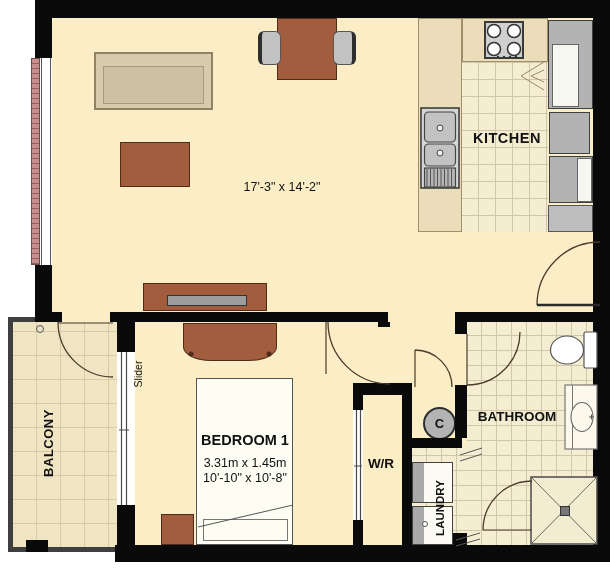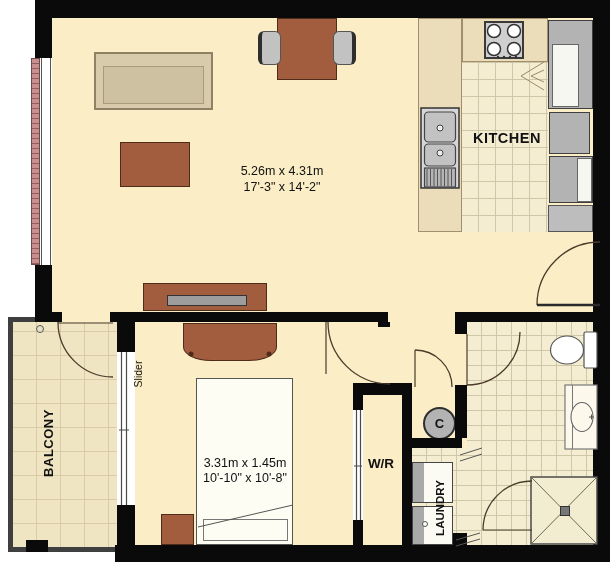--- a/index.html
+++ b/index.html
@@ -190,28 +190,29 @@
       <circle cx="516" cy="57" r="1.2" fill="#333"></circle>
 
     <circle cx="191" cy="354" r="2.5" fill="#4F2B1A"></circle>
       <circle cx="269" cy="354" r="2.5" fill="#4F2B1A"></circle>
 
     <path d="M198,527 L293,505" stroke="#555" stroke-width="1" fill="none"></path>
 
     <circle cx="425" cy="524" r="2.5" fill="#FFF" stroke="#555" stroke-width="1"></circle>
   </svg>
 
-  <div class="dims" style="left:182px;top:164px;width:200px;">5.26m x 4.31m</div>
   <div class="dims" style="left:182px;top:180px;width:200px;">17'-3" x 14'-2"</div>
 
   <div class="label" style="left:454px;top:130px;width:106px;font-size:14.5px;letter-spacing:0.5px;">KITCHEN</div>
 
+  <div class="label" style="left:164px;top:432px;width:162px;font-size:14.5px;">BEDROOM 1</div>
   <div class="dims" style="left:164px;top:456px;width:162px;">3.31m x 1.45m</div>
   <div class="dims" style="left:164px;top:471px;width:162px;">10'-10" x 10'-8"</div>
 
+  <div class="label" style="left:455px;top:409px;width:124px;font-size:13.5px;">BATHROOM</div>
 
   <div class="label" style="left:350px;top:456px;width:62px;font-size:13.5px;">W/R</div>
 
   <div class="vlabel" style="left:48px;top:443px;font-size:13px;letter-spacing:0.5px;">BALCONY</div>
 
   <div class="vlabel" style="left:440px;top:508px;font-size:11.5px;">LAUNDRY</div>
 
   <div class="vlabel" style="left:138px;top:374px;font-size:10.5px;font-weight:normal;">Slider</div>
 
 </div>

